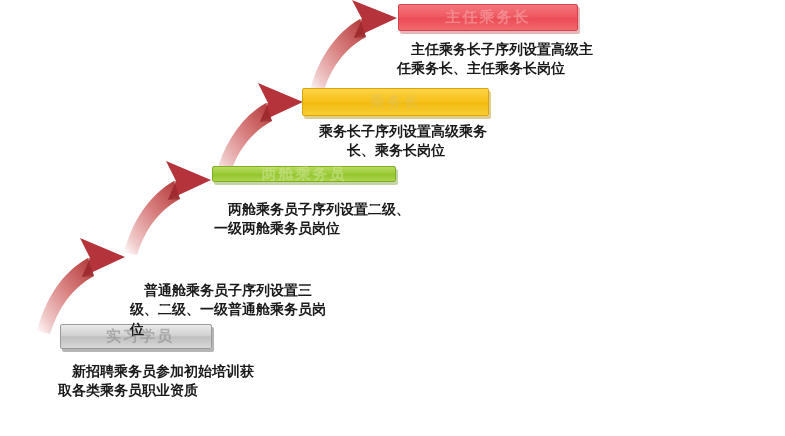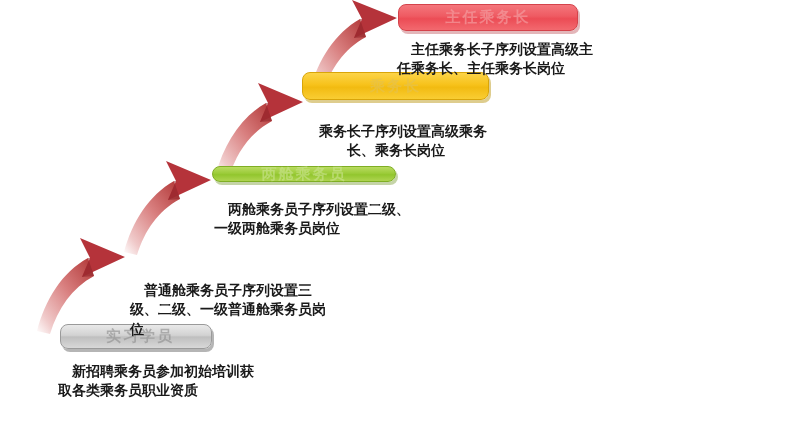--- a/index.html
+++ b/index.html
@@ -16,21 +16,21 @@
     font-family: "Liberation Serif", "DejaVu Serif", serif;
   }
 
   
   .step-box {
     position: absolute;
     box-sizing: border-box;
     display: flex;
     align-items: center;
     justify-content: center;
-    border-radius: 8px;
+    border-radius: 2px;
   }
   .step-label {
     font-family: "Liberation Serif", "DejaVu Serif", serif;
     font-weight: bold;
     letter-spacing: 2px;
     white-space: nowrap;
     text-align: center;
     opacity: 0.62;
   }
 
@@ -54,21 +54,21 @@
 
   .box-cabin {
     left: 212px; top: 166px; width: 184px; height: 16px;
     background: linear-gradient(to bottom, #b9db61 0%, #9ccc3a 45%, #92c62e 55%, #aed44f 100%);
     border: 1px solid #7fae24;
     box-shadow: 2px 3px 0 rgba(140,170,80,0.5);
   }
   .box-cabin .step-label { color: #cbe490; font-size: 15px; }
 
   .box-purser {
-    left: 302px; top: 72px; width: 187px; height: 28px;
+    left: 302px; top: 88px; width: 187px; height: 28px;
     background: linear-gradient(to bottom, #fcd448 0%, #f7c21b 45%, #f2bb11 55%, #f9cd33 100%);
     border: 1px solid #d9a509;
     box-shadow: 2px 3px 0 rgba(190,155,30,0.5);
   }
   .box-purser .step-label { color: #e4c252; font-size: 15px; }
 
   .box-chief {
     left: 398px; top: 4px; width: 180px; height: 27px;
     background: linear-gradient(to bottom, #f4767c 0%, #ef5a62 45%, #ec4c55 55%, #f2696f 100%);
     border: 1px solid #d4434b;

